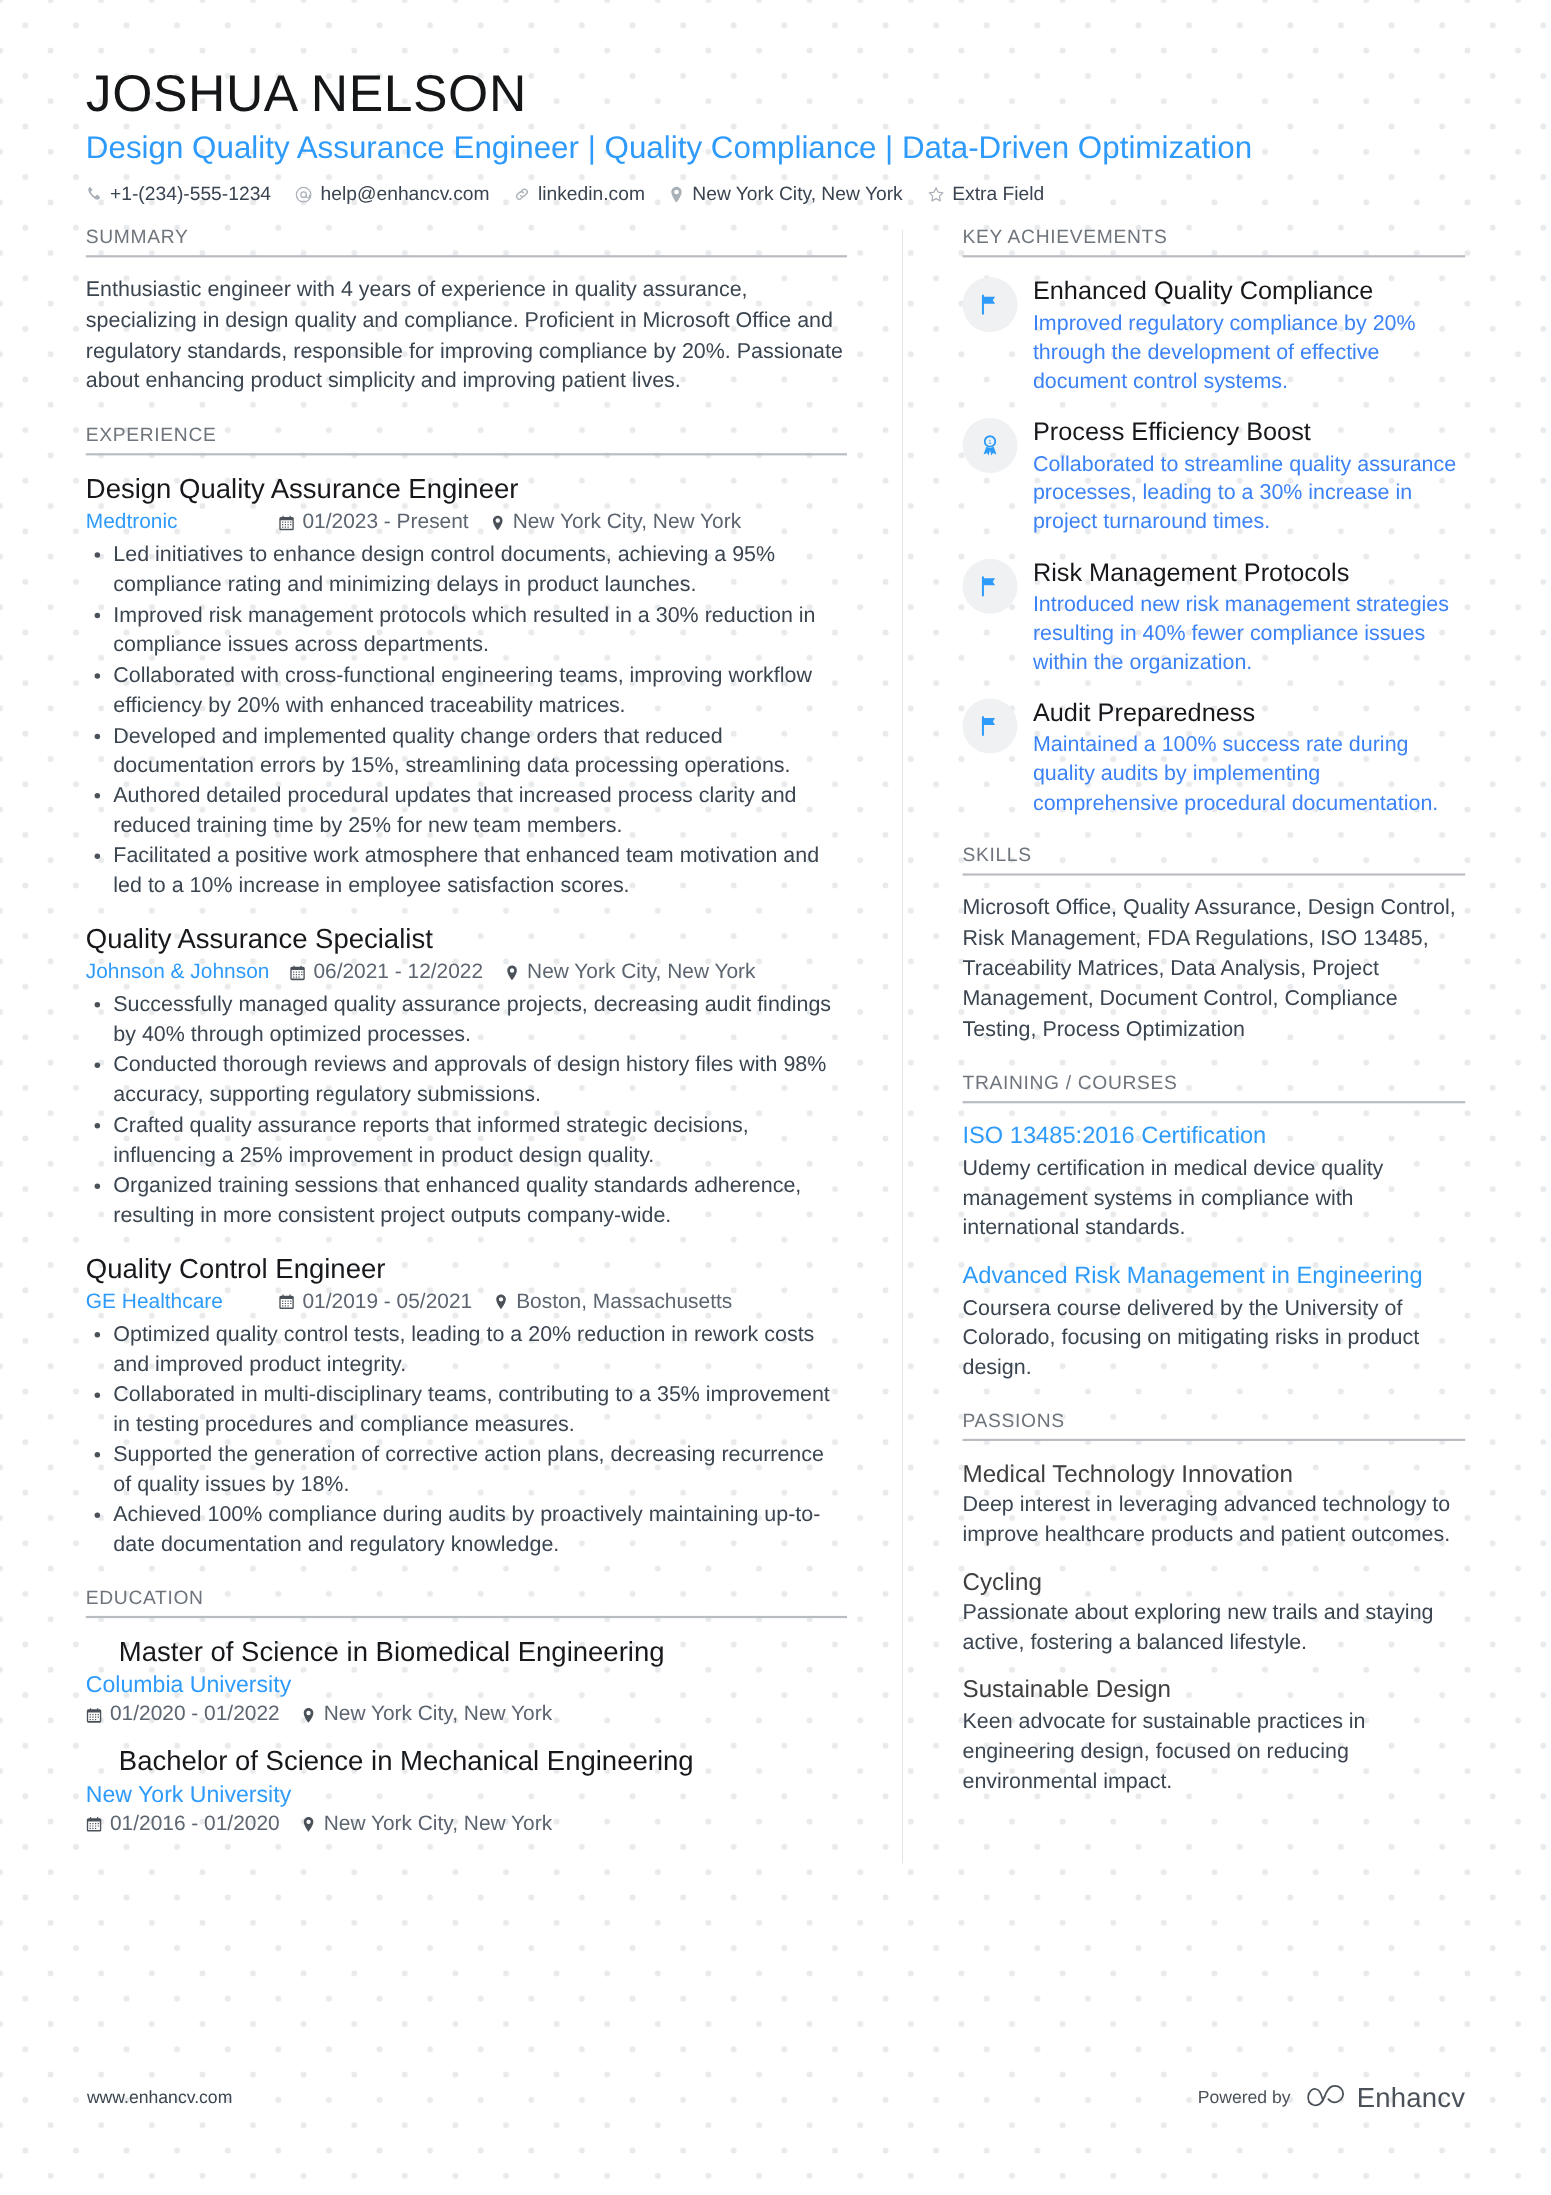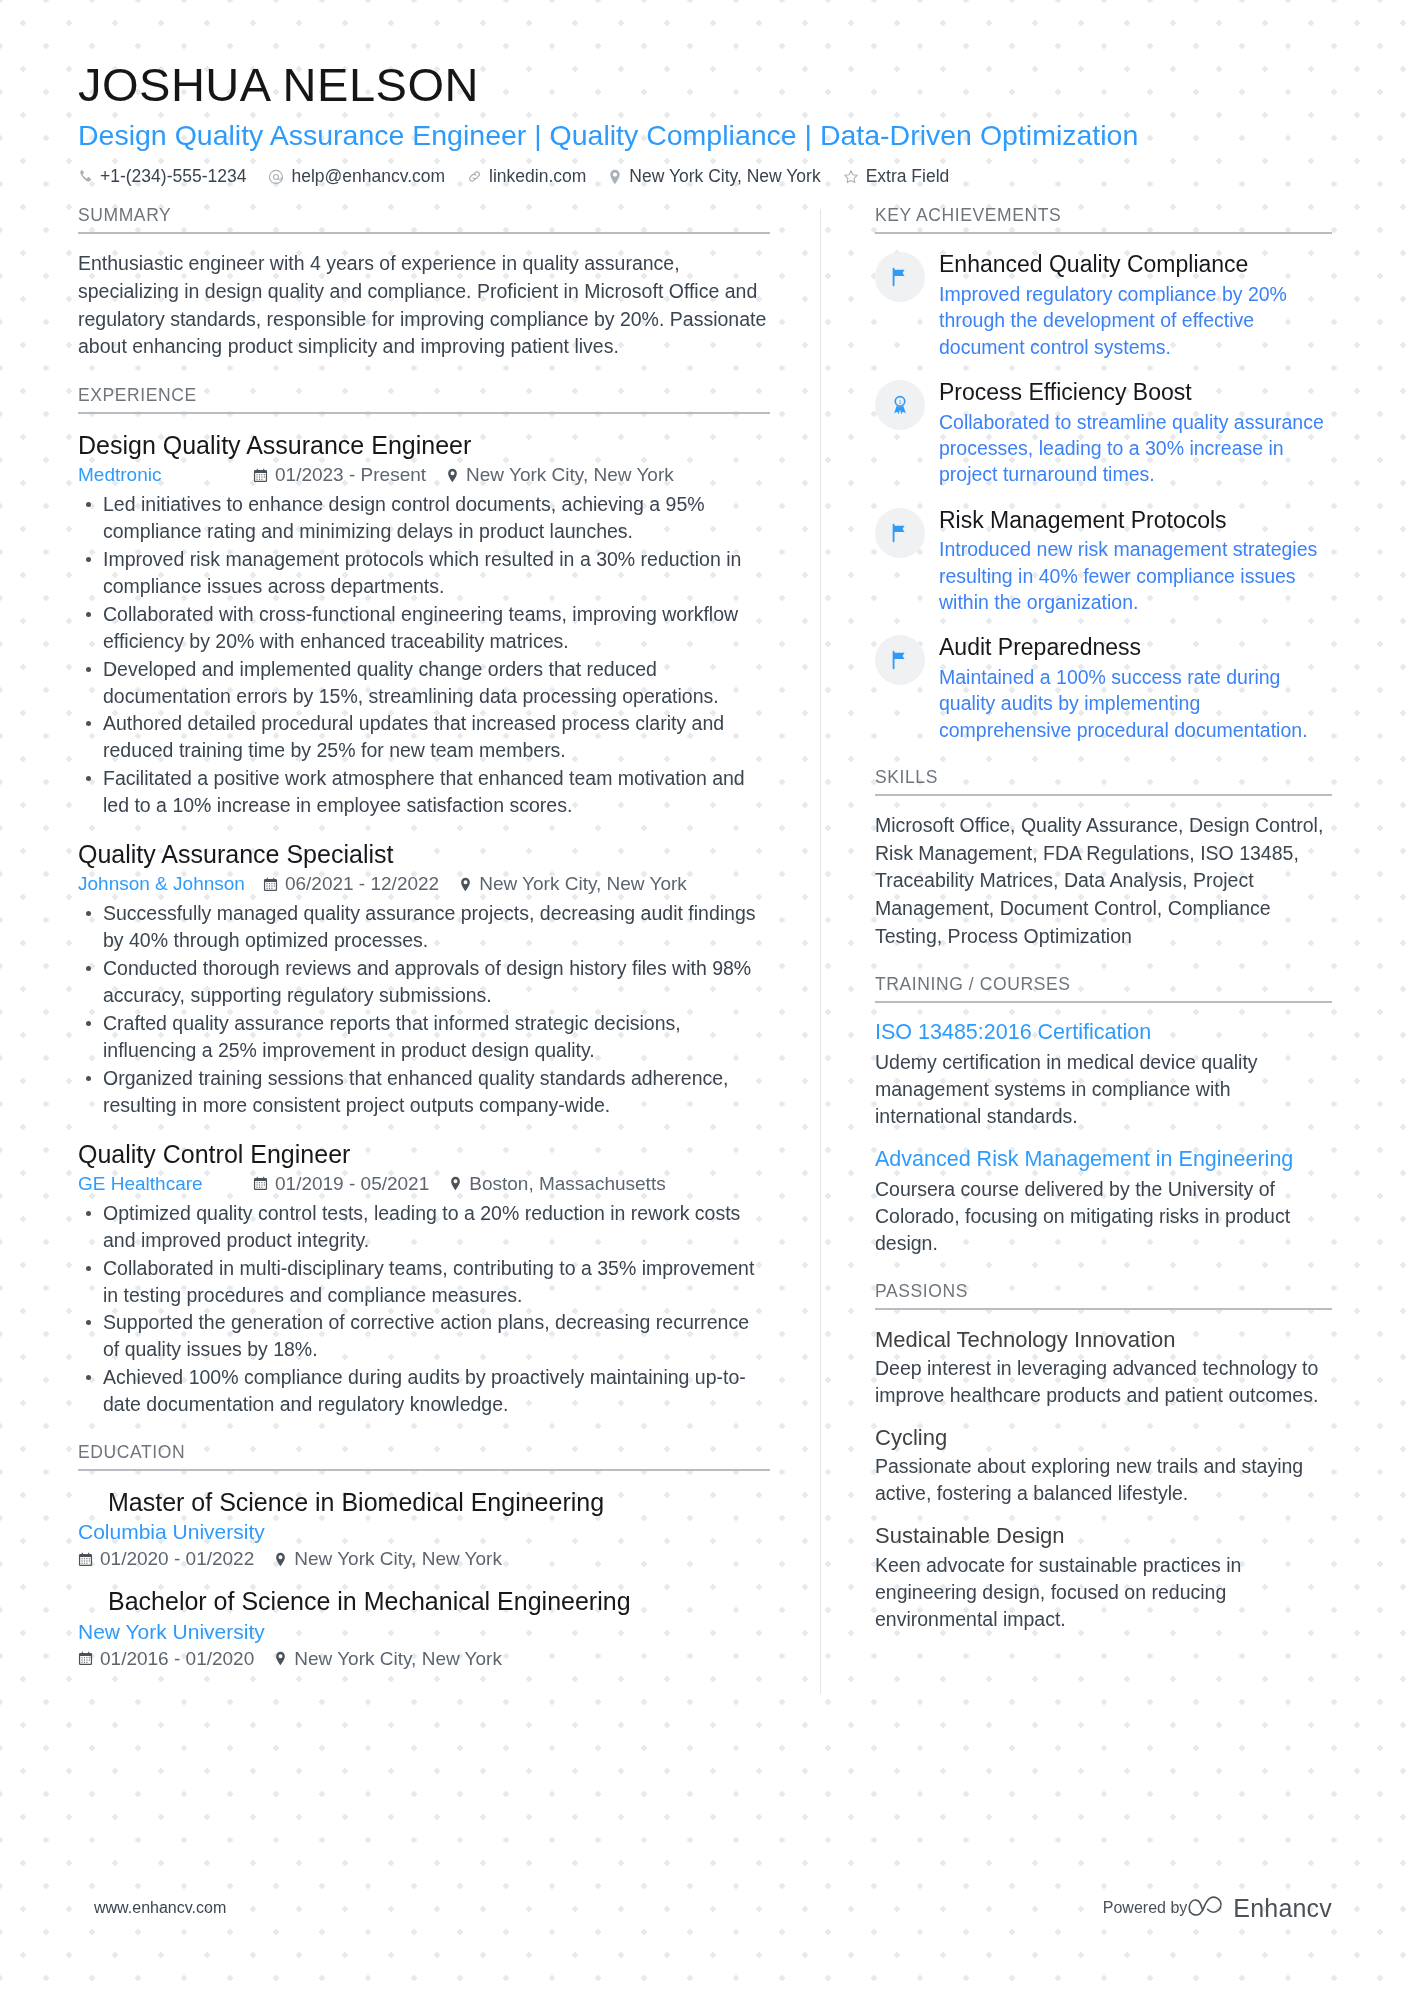--- a/index.html
+++ b/index.html
@@ -271,37 +271,38 @@
   }
   .passion-desc {
     font-size: 19.5px;
     line-height: 1.38;
     color: #3b4550;
   }
 
   
   .footer {
     position: absolute;
-    left: 16px;
+    left: 1px;
     right: 0;
     bottom: 72px;
     padding: 0 78px;
     box-sizing: border-box;
     display: flex;
     align-items: center;
     justify-content: space-between;
     z-index: 3;
   }
   .footer-url {
     font-size: 16px;
     color: #3b4550;
   }
   .footer-right {
     display: flex;
     align-items: center;
+    gap: 14px;
   }
   .powered-by {
     font-size: 16px;
     color: #4a5158;
   }
   .brand {
     display: flex;
     align-items: center;
     gap: 8px;
   }

